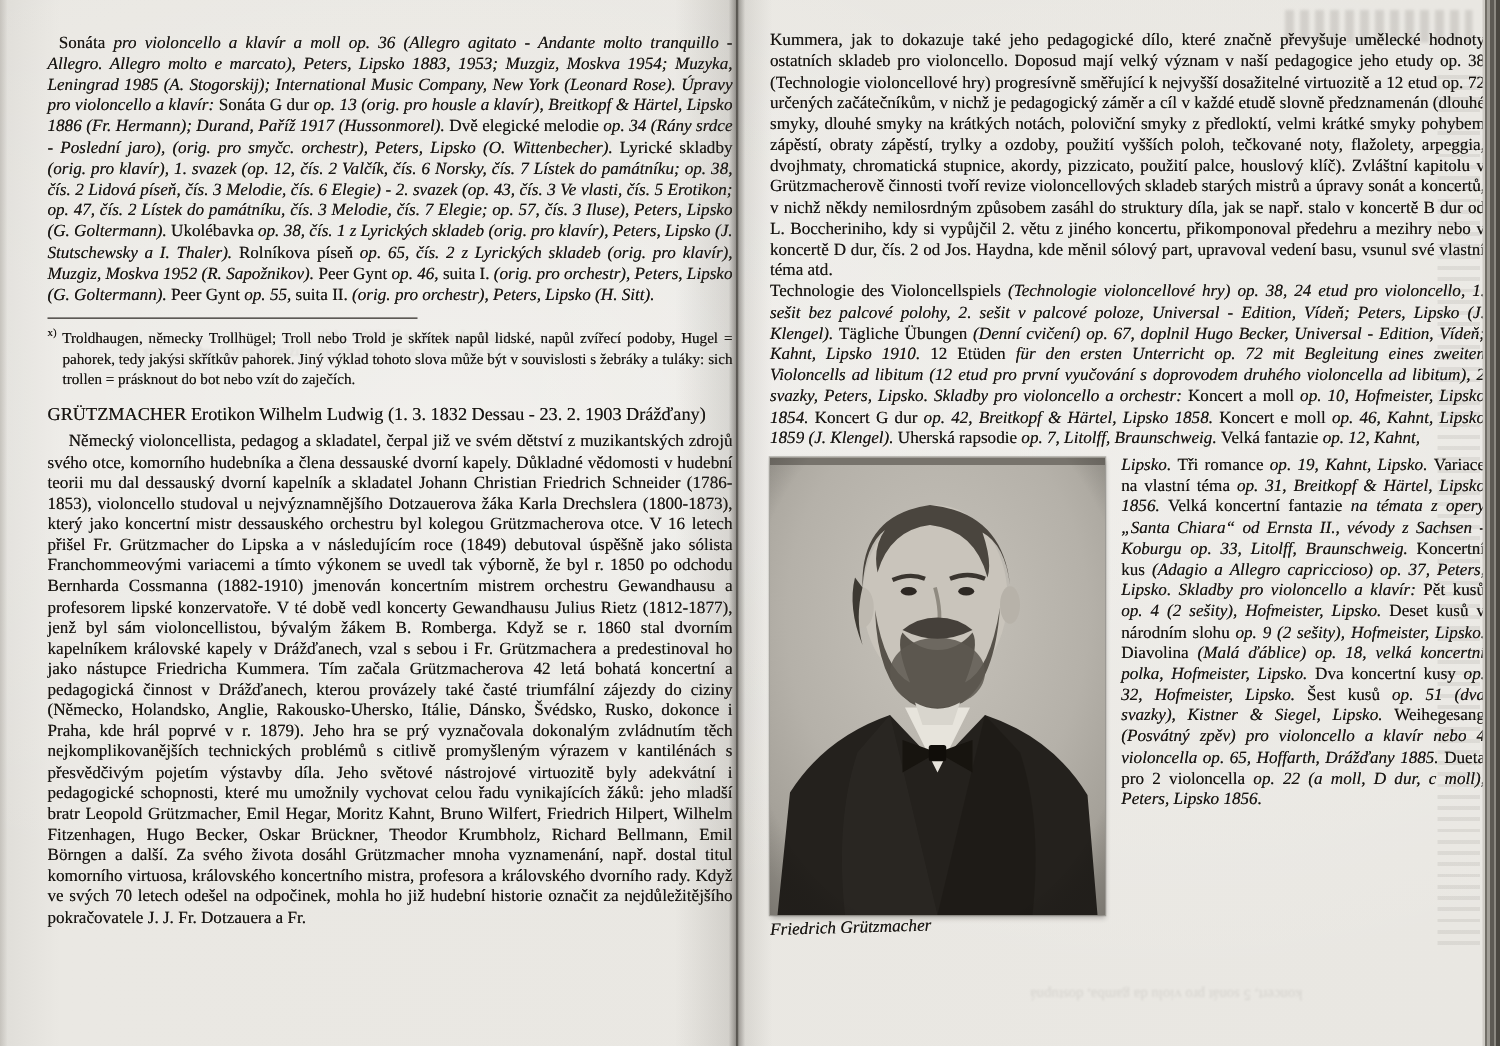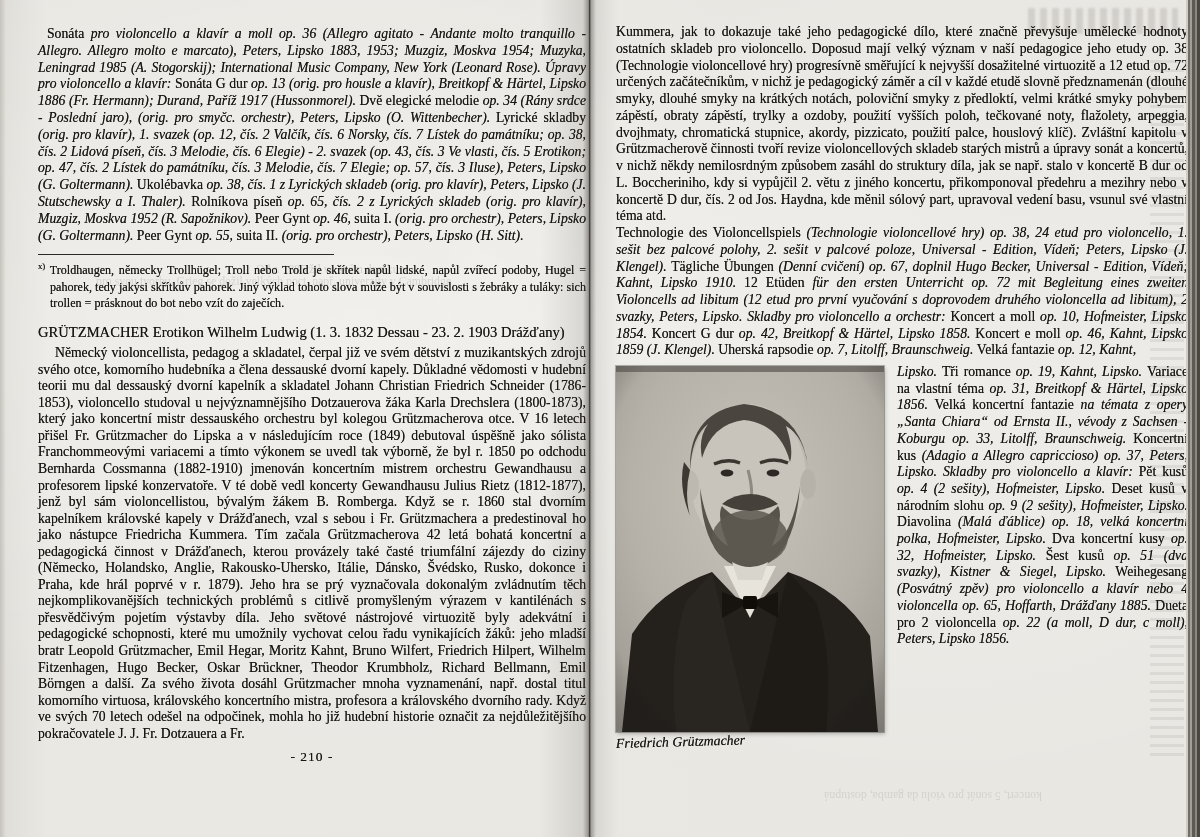--- a/index.html
+++ b/index.html
@@ -76,21 +76,20 @@
   <div class="bleed bleed-c">koncert, 5 sonát pro violu da gamba, dostupná</div>
   <div class="margin-streaks"></div>
   <div class="smudge"></div>
 
   <div class="page-left">
     <p class="works just txt"><span class="run-b">Sonáta</span><span class="run-i"> pro violoncello a klavír  a moll op. 36 (Allegro agitato - Andante molto tranquillo - Allegro. Allegro molto e marcato), Peters, Lipsko 1883, 1953; Muzgiz, Moskva 1954; Muzyka, Leningrad 1985 (A. Stogorskij); International Music Company, New York (Leonard Rose). Úpravy pro violoncello a klavír: </span><span class="run-b">Sonáta G dur</span><span class="run-i"> op. 13 (orig. pro housle a klavír), Breitkopf &amp; Härtel, Lipsko 1886 (Fr. Hermann); Durand, Paříž 1917 (Hussonmorel). </span><span class="run-b">Dvě elegické melodie</span><span class="run-i"> op. 34 (Rány srdce - Poslední jaro), (orig. pro smyčc. orchestr), Peters, Lipsko (O. Wittenbecher). </span><span class="run-b">Lyrické skladby</span><span class="run-i"> (orig. pro klavír), 1. svazek (op. 12, čís. 2 Valčík, čís. 6 Norsky, čís. 7 Lístek do památníku; op. 38, čís. 2 Lidová píseň, čís. 3 Melodie, čís. 6 Elegie) - 2. svazek (op. 43, čís. 3 Ve vlasti, čís. 5 Erotikon; op. 47, čís. 2 Lístek do památníku, čís. 3 Melodie, čís. 7 Elegie; op. 57, čís. 3 Iluse), Peters, Lipsko (G. Goltermann). </span><span class="run-b">Ukolébavka</span><span class="run-i"> op. 38, čís. 1 z Lyrických skladeb (orig. pro klavír), Peters, Lipsko (J. Stutschewsky a I. Thaler). </span><span class="run-b">Rolníkova píseň</span><span class="run-i"> op. 65, čís. 2 z Lyrických skladeb (orig. pro klavír), Muzgiz, Moskva 1952 (R. Sapožnikov). </span><span class="run-b">Peer Gynt</span><span class="run-i"> op. 46, </span><span class="run-b">suita I.</span><span class="run-i"> (orig. pro orchestr), Peters, Lipsko (G. Goltermann). </span><span class="run-b">Peer Gynt</span><span class="run-i"> op. 55, </span><span class="run-b">suita II.</span><span class="run-i"> (orig. pro orchestr), Peters, Lipsko (H. Sitt).</span></p>
     <div class="fn-rule"></div>
     <p class="footnote just txt"><span class="run-s">x)</span><span> Troldhaugen, německy Trollhügel; Troll nebo Trold je skřítek napůl lidské, napůl zvířecí podoby, Hugel = pahorek, tedy jakýsi skřítkův pahorek. Jiný výklad tohoto slova může být v souvislosti s žebráky a tuláky: sich trollen = prásknout do bot nebo vzít do zaječích.</span></p>
     <p class="heading just txt"><span class="run-b">GRÜTZMACHER Erotikon Wilhelm Ludwig</span><span> (1. 3. 1832 Dessau - 23. 2. 1903 Drážďa­ny)</span></p>
     <p class="bio just txt">Německý violoncellista, pedagog a skladatel, čerpal již ve svém dětství z muzikantských zdrojů svého otce, komorního hudebníka a člena dessauské dvorní kapely. Důkladné vědomosti v hudební teorii mu dal dessauský dvorní kapelník a skladatel Johann Christian Friedrich Schneider (1786-1853), violoncello studoval u nejvýznamnějšího Dotzauerova žáka Karla Drechslera (1800-1873), který jako koncertní mistr dessauského orchestru byl kolegou Grützmacherova otce. V 16 letech přišel Fr. Grützmacher do Lipska a v následujícím roce (1849) debutoval úspěšně jako sólista Franchommeovými variacemi a tímto výkonem se uvedl tak výborně, že byl r. 1850 po odchodu Bernharda Cossmanna (1882-1910) jmenován koncertním mistrem orchestru Gewandhausu a profesorem lipské konzervatoře. V té době vedl koncerty Gewandhausu Julius Rietz (1812-1877), jenž byl sám violoncellistou, bývalým žákem B. Romberga. Když se r. 1860 stal dvorním kapelníkem královské kapely v Drážďanech, vzal s sebou i Fr. Grützmachera a predestinoval ho jako nástupce Friedricha Kummera. Tím začala Grützmacherova 42 letá bohatá koncertní a pedagogická činnost v Drážďanech, kterou provázely také časté triumfální zájezdy do ciziny (Německo, Holandsko, Anglie, Rakousko-Uhersko, Itálie, Dánsko, Švédsko, Rusko, dokonce i Praha, kde hrál poprvé v r. 1879). Jeho hra se prý vyznačovala dokonalým zvládnutím těch nejkomplikovanějších technických problémů s citlivě promyšleným výrazem v kantilénách s přesvědčivým pojetím výstavby díla. Jeho světové nástrojové virtuozitě byly adekvátní i pedagogické schopnosti, které mu umožnily vychovat celou řadu vynikajících žáků: jeho mladší bratr Leopold Grützmacher, Emil Hegar, Moritz Kahnt, Bruno Wilfert, Friedrich Hilpert, Wilhelm Fitzenhagen, Hugo Becker, Oskar Brückner, Theodor Krumbholz, Richard Bellmann, Emil Börngen a další. Za svého života dosáhl Grützmacher mnoha vyznamenání, např. dostal titul komorního virtuosa, královského koncertního mistra, profesora a královského dvorního rady. Když ve svých 70 letech odešel na odpočinek, mohla ho již hudební historie označit za nejdůležitějšího pokračovatele J. J. Fr. Dotzauera a Fr.</p>
-    <div class="pagenum txt">- 210 -</div>
   </div>
 
   <div class="page-right">
     <p class="cont just txt">Kummera, jak to dokazuje také jeho pedagogické dílo, které značně převyšuje umělecké hodnoty ostatních skladeb pro violoncello. Doposud mají velký význam v naší pedagogice jeho etudy op. 38 (Technologie violoncellové hry) progresívně směřující k nejvyšší dosažitelné virtuozitě a 12 etud op. 72 určených začátečníkům, v nichž je pedagogický záměr a cíl v každé etudě slovně předznamenán (dlouhé smyky, dlouhé smyky na krátkých notách, poloviční smyky z předloktí, velmi krátké smyky pohybem zápěstí, obraty zápěstí, trylky a ozdoby, použití vyšších poloh, tečkované noty, flažolety, arpeggia, dvojhmaty, chromatická stupnice, akordy, pizzicato, použití palce, houslový klíč). Zvláštní kapitolu v Grützmacherově činnosti tvoří revize violoncellových skladeb starých mistrů a úpravy sonát a koncertů, v nichž někdy nemilosrdným způsobem zasáhl do struktury díla, jak se např. stalo v koncertě B dur od L. Boccheriniho, kdy si vypůjčil 2. větu z jiného koncertu, přikomponoval předehru a mezihry nebo v koncertě D dur, čís. 2 od Jos. Haydna, kde měnil sólový part, upravoval vedení basu, vsunul své vlastní téma atd.</p>
     <p class="works2 just txt"><span class="run-b">Technologie des Violoncellspiels</span><span class="run-i"> (Technologie violoncellové hry) op. 38, 24 etud pro violoncello, 1. sešit bez palcové polohy, 2. sešit v palcové poloze, Universal - Edition, Vídeň; Peters, Lipsko (J. Klengel). </span><span class="run-b">Tägliche Übungen</span><span class="run-i"> (Denní cvičení) op. 67, doplnil Hugo Becker, Universal - Edition, Vídeň; Kahnt, Lipsko 1910. </span><span class="run-b">12 Etüden</span><span class="run-i"> für den ersten Unterricht op. 72 mit Begleitung eines zweiten Violoncells ad libitum (12 etud pro první vyučování s doprovodem druhého violoncella ad libitum), 2 svazky, Peters, Lipsko. Skladby pro violoncello a orchestr: </span><span class="run-b">Koncert a moll</span><span class="run-i"> op. 10, Hofmeister, Lipsko 1854. </span><span class="run-b">Koncert G dur</span><span class="run-i"> op. 42, Breitkopf &amp; Härtel, Lipsko 1858. </span><span class="run-b">Koncert e moll</span><span class="run-i"> op. 46, Kahnt, Lipsko 1859 (J. Klengel). </span><span class="run-b">Uherská rapsodie</span><span class="run-i"> op. 7, Litolff, Braunschweig. </span><span class="run-b">Velká fantazie</span><span class="run-i"> op. 12, Kahnt,</span></p>
 
     <div class="photo-row">
       <div class="photo-frame">
         <svg viewBox="0 0 268 366" xmlns="http://www.w3.org/2000/svg">
           <defs>

